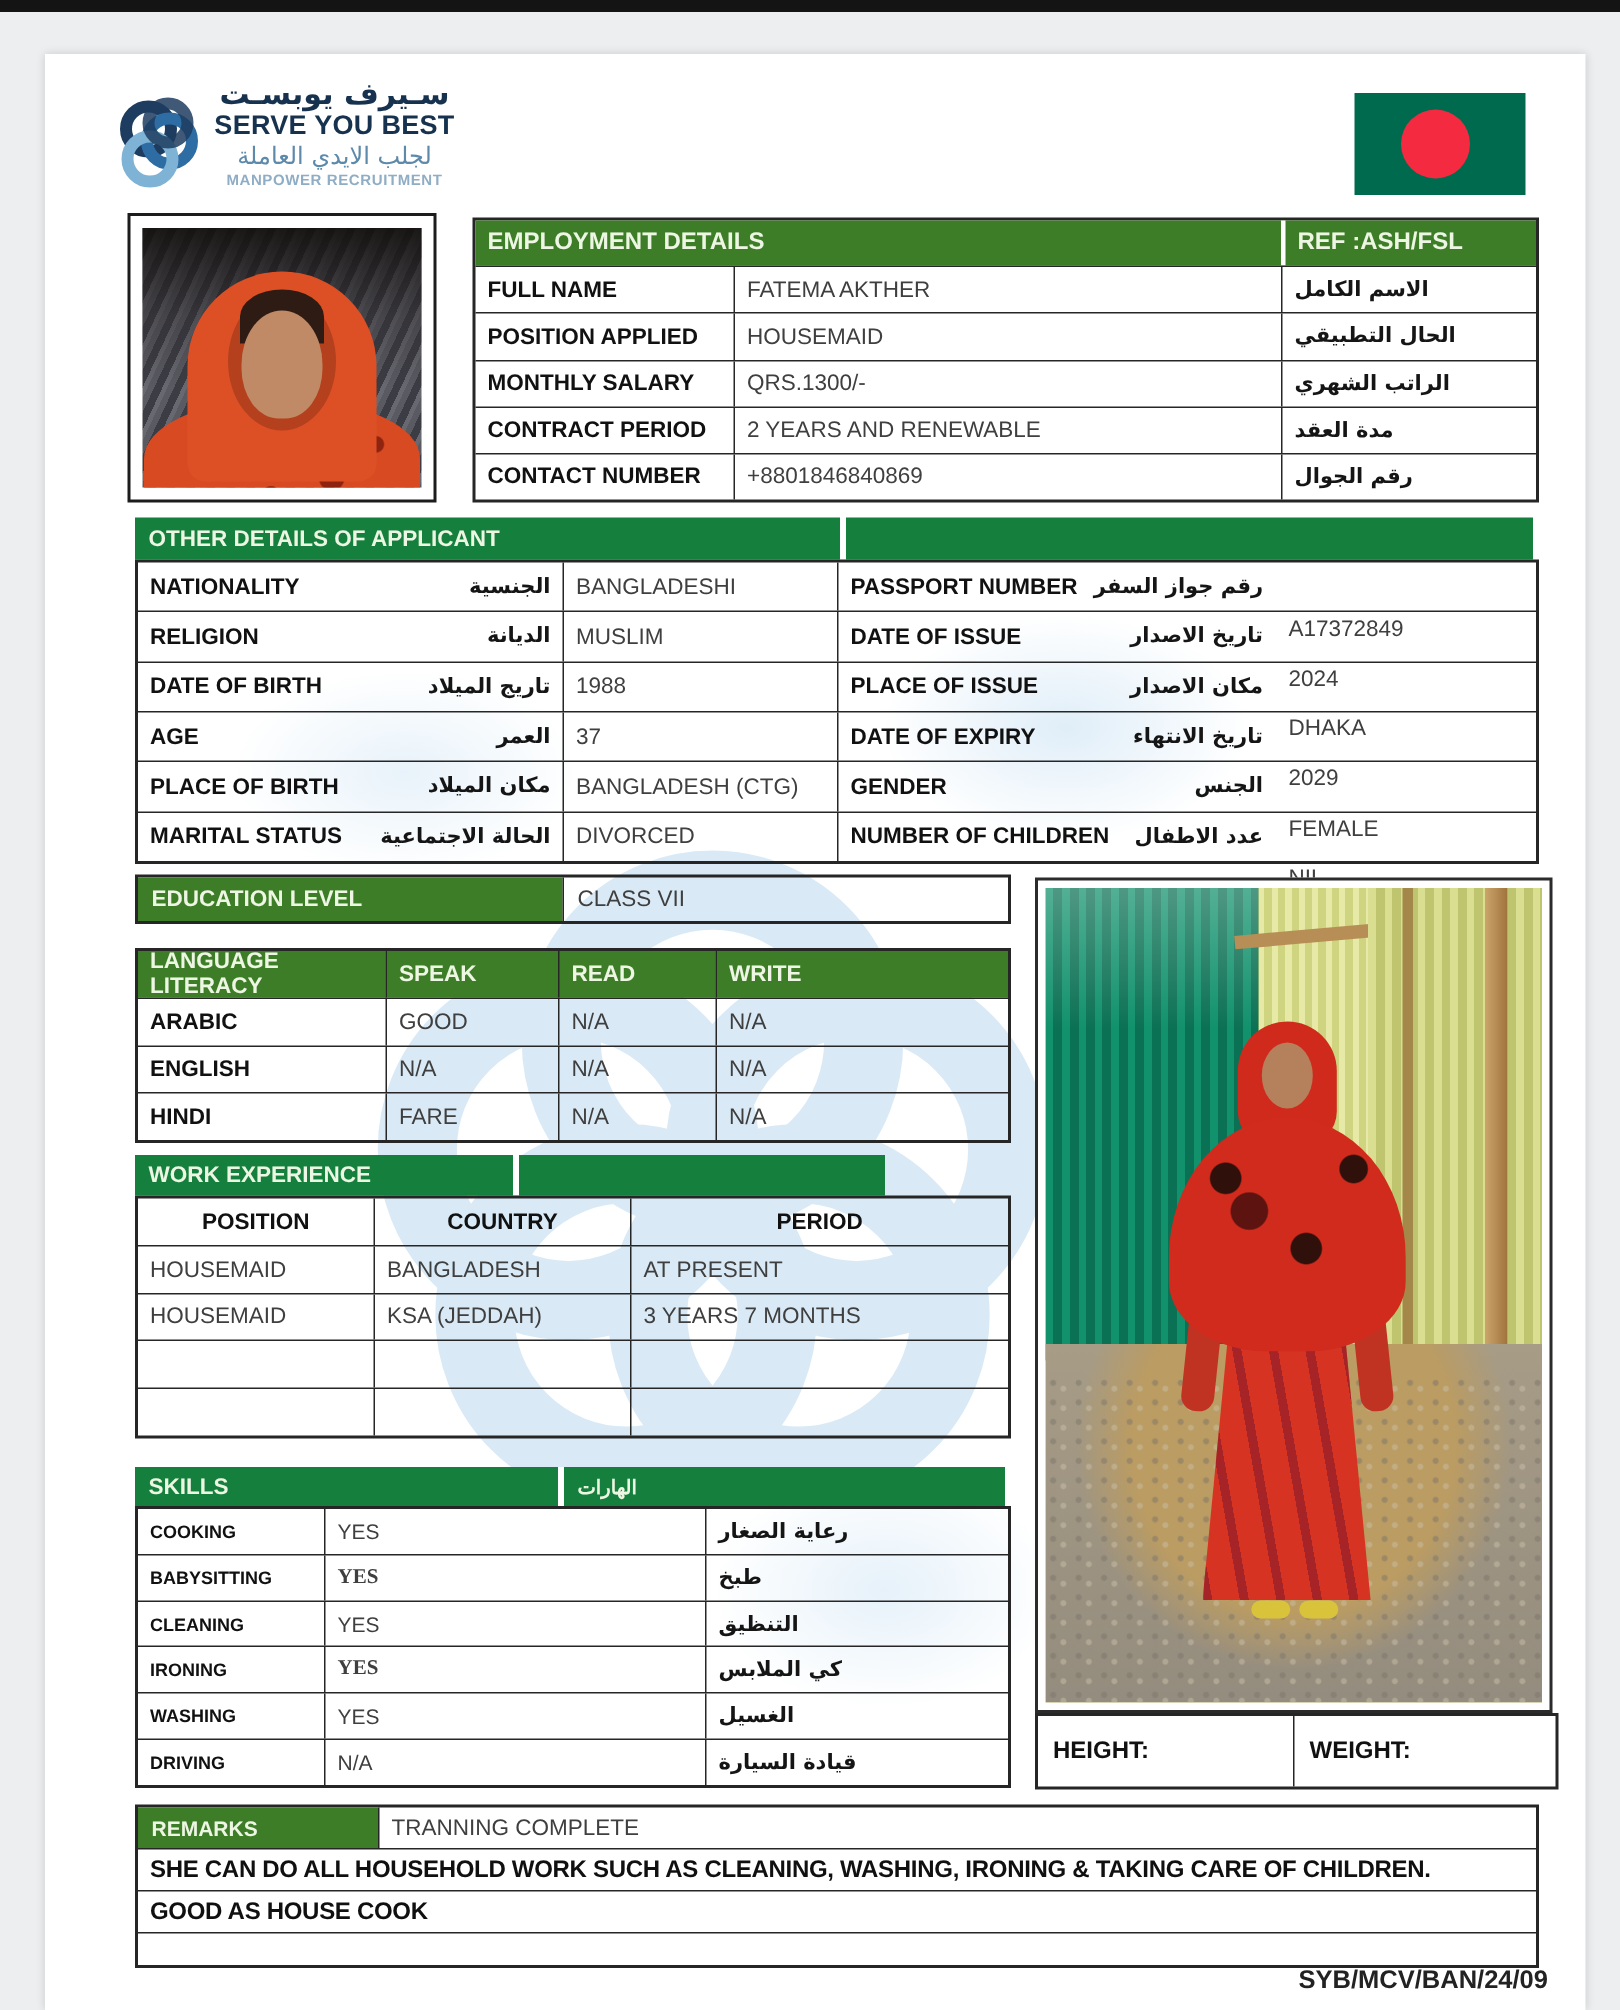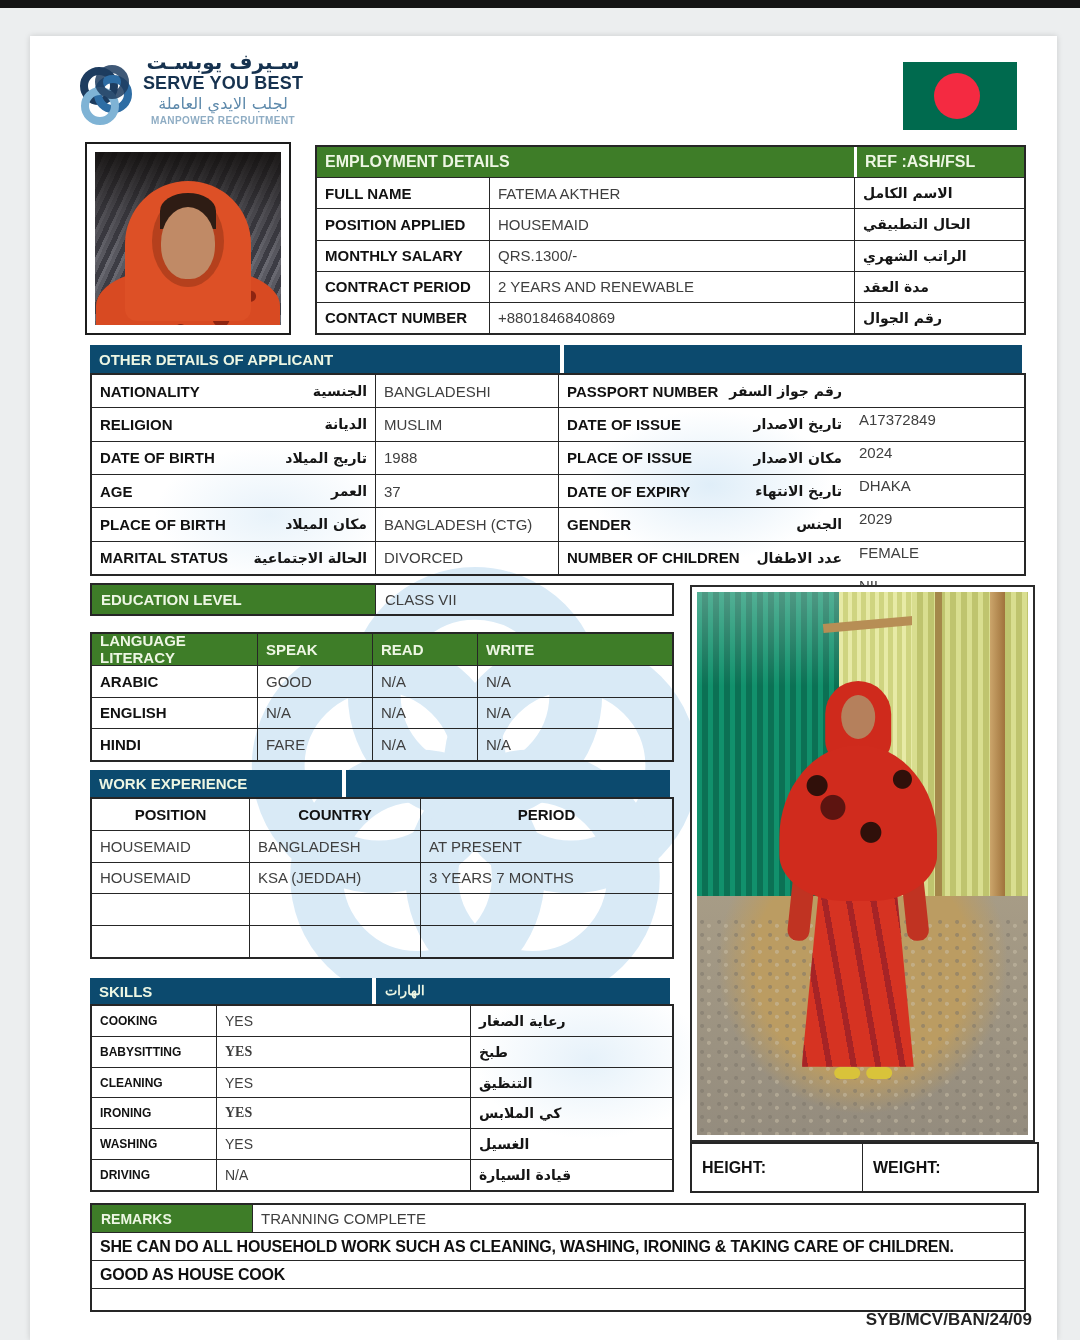--- a/index.html
+++ b/index.html
@@ -32,21 +32,21 @@
   .doc{border:2px solid #262626;display:flex;flex-direction:column;z-index:2;background:transparent;}
   .t-row{display:flex;border-top:1.5px solid #262626;min-height:0;}
   .t-row.first{border-top:none;}
   .cell{border-left:1.5px solid #262626;display:flex;align-items:center;padding:0 8px;min-width:0;box-sizing:border-box;}
   .cell.nb{border-left:none;}
   .grn{background:#3e7d28;color:#edf6e3;font-weight:bold;}
   .lbl{font-weight:bold;color:#111;font-size:15px;}
   .val{color:#3f3f3f;font-size:15px;}
   .ar{font-family:"DejaVu Sans",sans-serif;direction:rtl;font-weight:bold;color:#151515;font-size:14px;}
   .bar{display:flex;z-index:2;}
-  .bar .seg{background:#0c4a6e;color:#edf6e3;font-weight:bold;font-size:15px;display:flex;align-items:center;padding:0 9px;box-sizing:border-box;}
+  .bar .seg{background:#15803d;color:#edf6e3;font-weight:bold;font-size:15px;display:flex;align-items:center;padding:0 9px;box-sizing:border-box;}
   .bar .gap{width:4px;background:#ffffff;}
 
   
   .emp{left:315px;top:145px;width:707px;height:186px;}
   .emp .t-row{flex:1;}
   .emp .c1{width:172px;}
   .emp .c2{flex:1;}
   .emp .c3{width:170px;justify-content:flex-end;}
   .emp .ref{width:170px;border-left:3px solid #fff;}
   .emp .ttl{flex:1;}
@@ -70,34 +70,34 @@
   
   .lang{left:90px;top:632px;width:580px;height:126px;}
   .lang .t-row{flex:1;}
   .lang .h{font-size:15px;}
   .lang .c1{width:165px;}
   .lang .c2{width:115px;}
   .lang .c3{width:105px;}
   .lang .c4{flex:1;}
 
   
-  .wbar{left:90px;top:770px;width:580px;height:27px;}
+  .wbar{left:90px;top:770px;width:500px;height:27px;}
   .wbar .s1{width:252px;}
   .wbar .s2{flex:1;}
   .work{left:90px;top:797px;width:580px;height:158px;}
   .work .t-row{flex:1;}
   .work .c1{width:157px;}
   .work .c2{width:171px;}
   .work .c3{flex:1;}
   .work .hd{justify-content:center;font-weight:bold;color:#111;font-size:15px;}
 
   
   .sbar{left:90px;top:978px;width:580px;height:26px;}
   .sbar .s1{width:282px;}
-  .sbar .s2{flex:1;justify-content:flex-end;font-family:Liberation Serif, serif;direction:rtl;font-size:13px;}
+  .sbar .s2{flex:1;justify-content:flex-end;font-family:Liberation Sans, sans-serif;direction:rtl;font-size:13px;}
   .skills{left:90px;top:1004px;width:580px;height:184px;}
   .skills .t-row{flex:1;}
   .skills .c1{width:124px;}
   .skills .c2{width:254px;}
   .skills .c3{flex:1;justify-content:flex-end;}
   .skills .lbl{font-size:12px;}
   .skills .val{font-size:14px;}
   .skills .t-row:nth-child(2) .val,.skills .t-row:nth-child(4) .val{font-weight:bold;font-family:"Liberation Serif",serif;}
 
   

